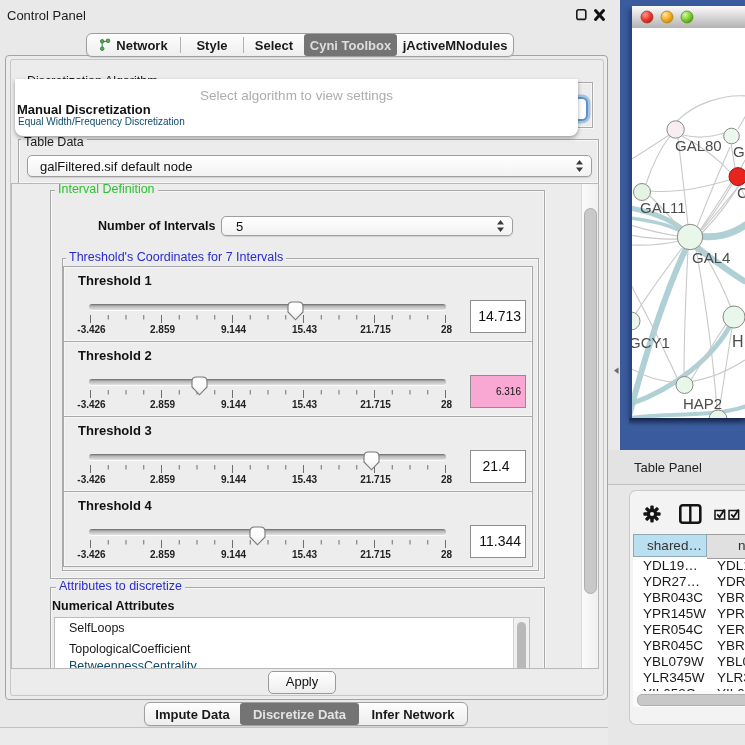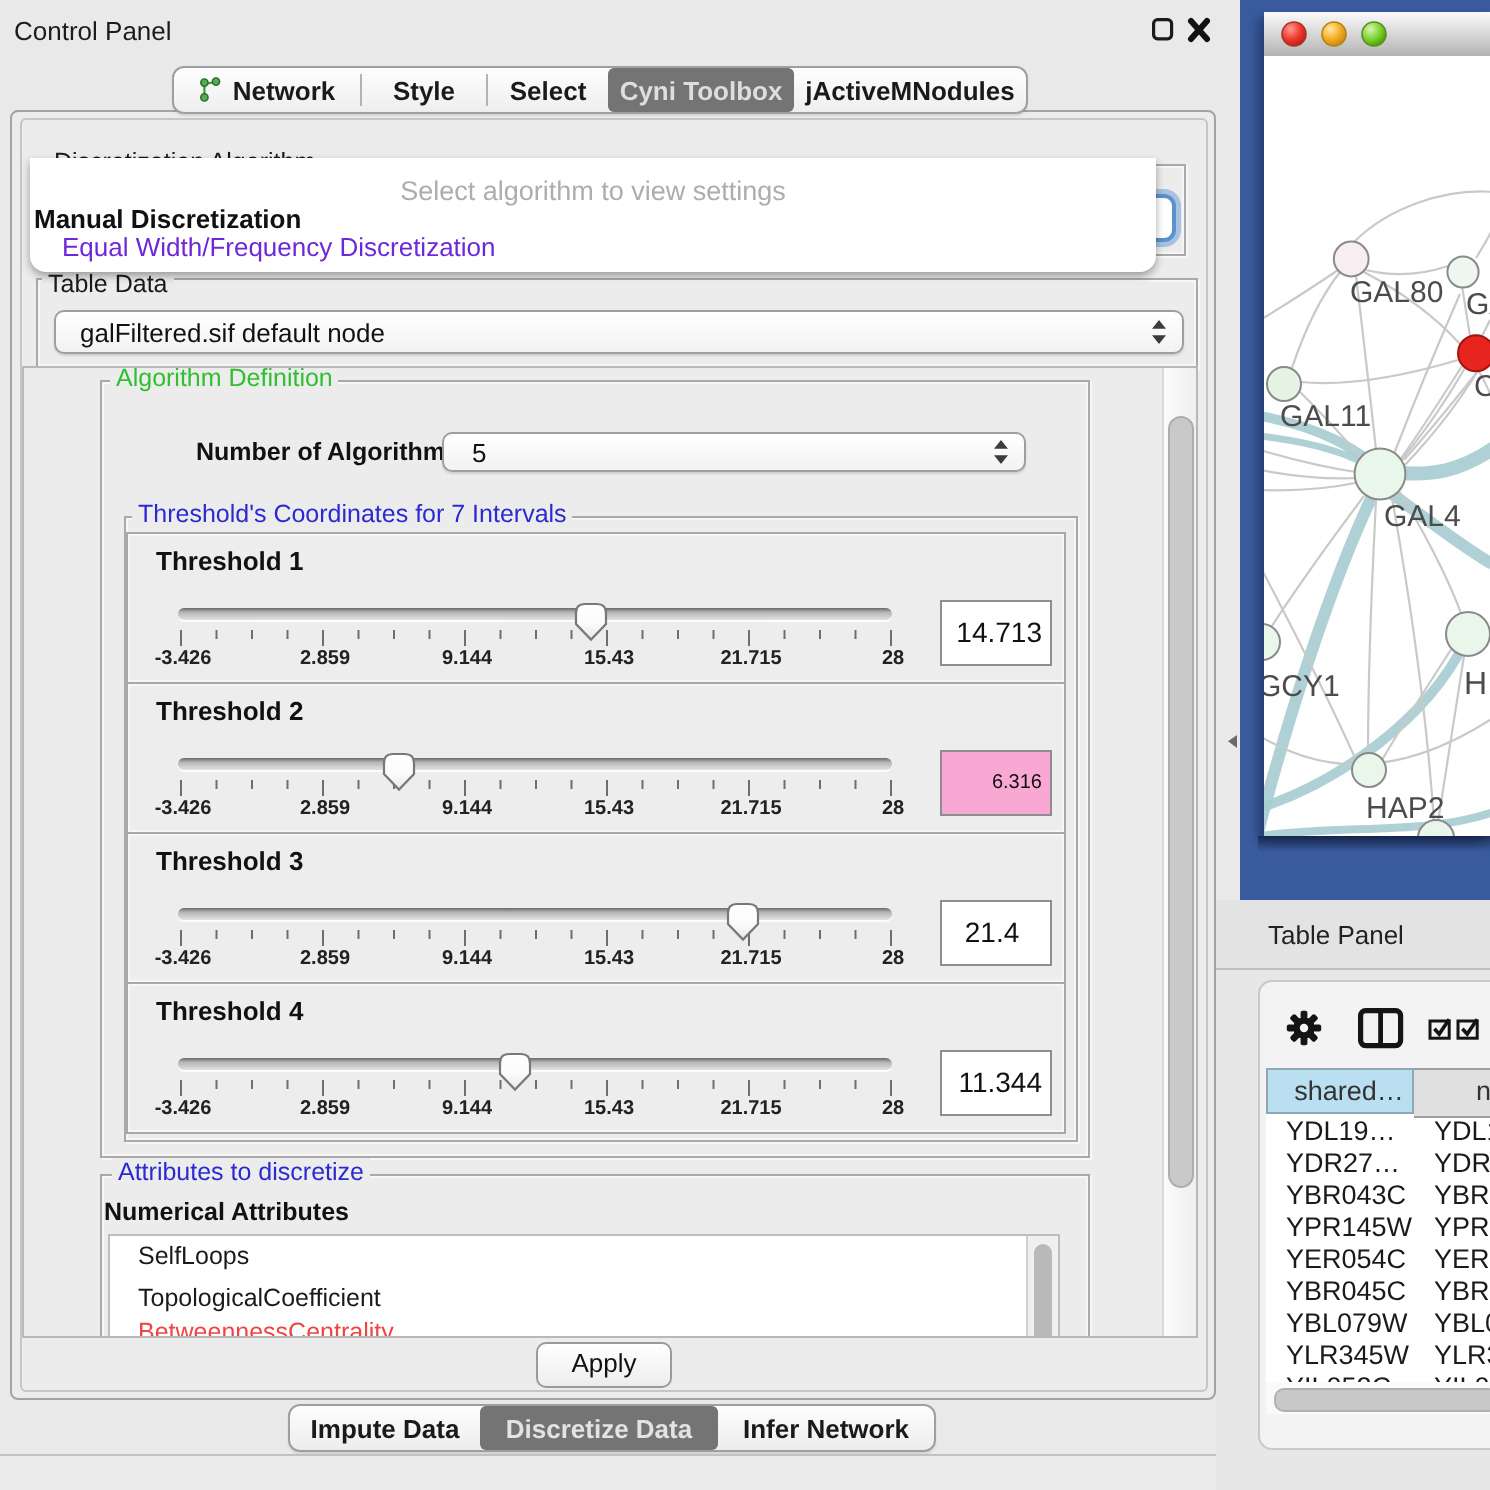--- a/index.html
+++ b/index.html
@@ -56,22 +56,22 @@
   <div class="combo" style="left:27px;top:155px;width:563px;height:20px;">
      <div class="abs" style="left:12px;top:3px;font-size:13px;color:#111;">galFiltered.sif default node</div>
      <svg class="ar" width="9" height="14" viewBox="0 0 9 14">
         <path d="M4.5 1 L8 5.4 L1 5.4 Z M4.5 13 L1 8.6 L8 8.6 Z" fill="#3c3c3c"></path>
       </svg>
   </div>
 
   <div class="abs" style="left:11px;top:183px;width:586px;height:484px;border:1px solid #b8b8b8;background:#ececec;overflow:hidden;">
 
     <div class="abs etch" style="left:38px;top:6px;width:493px;height:387px;"></div>
-    <div class="abs" style="left:43px;top:-2px;font-size:12.5px;color:#2fbf2f;background:#ececec;padding:0 3px;">Algorithm Definition</div>
-    <div class="abs" style="left:86px;top:35px;font-size:12.5px;font-weight:bold;color:#111;">Number of Algorithm</div>
+    <div class="abs" style="left:43px;top:-2px;font-size:12.5px;color:#2fbf2f;background:#ececec;padding:0 3px;">Interval Definition</div>
+    <div class="abs" style="left:86px;top:35px;font-size:12.5px;font-weight:bold;color:#111;">Number of Intervals</div>
     <div class="combo" style="left:209px;top:32px;width:290px;height:18px;">
        <div class="abs" style="left:14px;top:2px;font-size:13px;color:#111;">5</div>
        <svg class="ar" width="9" height="14" viewBox="0 0 9 14">
           <path d="M4.5 1 L8 5.4 L1 5.4 Z M4.5 13 L1 8.6 L8 8.6 Z" fill="#3c3c3c"></path>
         </svg>
     </div>
 
     <div class="abs etch" style="left:50px;top:74px;width:475px;height:311px;"></div>
     <div class="abs" style="left:54px;top:66px;font-size:12.5px;color:#2a2ad0;background:#ececec;padding:0 3px;">Threshold's Coordinates for 7 Intervals</div>
 
@@ -251,21 +251,21 @@
         </svg>
         <div class="abs" style="left:406px;top:33px;width:50px;height:31px;background:#fff;border:1px solid #8e8e8e;font-size:14px;color:#111;line-height:31px;text-align:right;padding-right:4px;box-sizing:content-box;">11.344</div>
       </div>
 
     <div class="abs etch" style="left:38px;top:403px;width:493px;height:120px;"></div>
     <div class="abs" style="left:44px;top:395px;font-size:12.5px;color:#2a2ad0;background:#ececec;padding:0 3px;">Attributes to discretize</div>
     <div class="abs" style="left:40px;top:415px;font-size:12.5px;font-weight:bold;color:#111;">Numerical Attributes</div>
     <div class="abs" style="left:42px;top:433px;width:474px;height:60px;background:#fff;border:1px solid #bdbdbd;">
        <div class="abs" style="left:14px;top:3px;font-size:12.5px;color:#1a1a1a;">SelfLoops</div>
        <div class="abs" style="left:14px;top:24px;font-size:12.5px;color:#1a1a1a;">TopologicalCoefficient</div>
-       <div class="abs" style="left:14px;top:41px;font-size:12.5px;color:#ef4444;">BetweennessCentrality</div>
+       <div class="abs" style="left:14px;top:41px;font-size:12.5px;color:#0c4a6e;">BetweennessCentrality</div>
        <div class="abs" style="right:0;top:0;width:15px;height:60px;background:#f0f0f0;border-left:1px solid #d0d0d0;">
          <div class="abs" style="left:3px;top:4px;width:9px;height:56px;background:#b9b9b9;border-radius:5px 5px 0 0;"></div>
        </div>
     </div>
 
     <div class="abs" style="right:0;top:0;width:16px;height:484px;background:linear-gradient(90deg,#fbfbfb,#efefef);border-left:1px solid #d9d9d9;">
        <div class="abs" style="left:2px;top:24px;width:11px;height:384px;background:#c9c9c9;border:1px solid #adadad;border-radius:7px;"></div>
     </div>
   </div>
 
@@ -278,21 +278,21 @@
      <div class="tseg" style="left:95px;width:119px;background:#747474;color:#e3e3e3;border-radius:3px;">Discretize Data</div>
      <div class="tseg" style="left:214px;width:108px;">Infer Network</div>
   </div>
   <div class="abs" style="left:0;top:727px;width:620px;height:1px;background:#c2c2c2;"></div>
   <div class="abs" style="left:0;top:728px;width:620px;height:17px;background:#ebebeb;"></div>
 
   <div class="abs" style="left:15px;top:79px;width:563px;height:57px;background:#fff;border-radius:0 0 8px 8px;
        box-shadow:0 2px 4px rgba(0,0,0,.35);">
      <div class="abs" style="left:0;top:9px;width:100%;text-align:center;font-size:13.5px;color:#adadad;">Select algorithm to view settings</div>
      <div class="abs" style="left:2px;top:23px;font-size:13px;font-weight:bold;color:#111;">Manual Discretization</div>
-     <div class="abs" style="left:16px;top:37px;font-size:13px;color:#6d28d9;">Equal Width/Frequency Discretization</div>
+     <div class="abs" style="left:3px;top:37px;font-size:10px;color:#0c4a6e;">Equal Width/Frequency Discretization</div>
   </div>
 
   <div class="abs" style="left:620px;top:0;width:125px;height:450px;background:#3a5c9e;"></div>
   <div class="abs" style="left:629px;top:418px;width:116px;height:8px;background:linear-gradient(rgba(8,16,40,.5),rgba(8,16,40,0));"></div>
 
   <svg class="abs" style="left:613px;top:367px;" width="7" height="8" viewBox="0 0 7 8">
       <path d="M5.5 0.5 L5.5 7 L1 3.6 Z" fill="#6a6a6a"></path>
     </svg>
 
   <div class="abs" style="left:632px;top:6px;width:113px;height:412px;box-shadow:-3px 3px 5px rgba(0,0,30,.35);">

